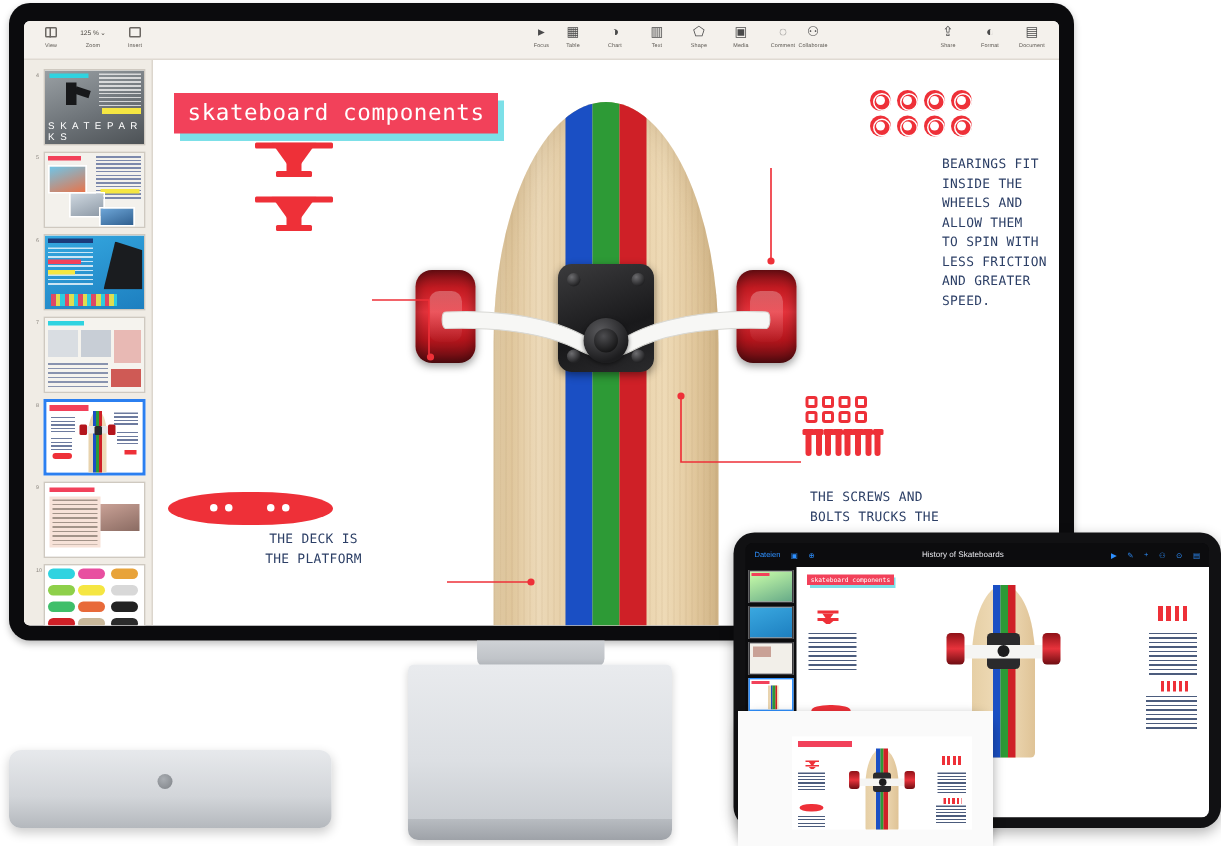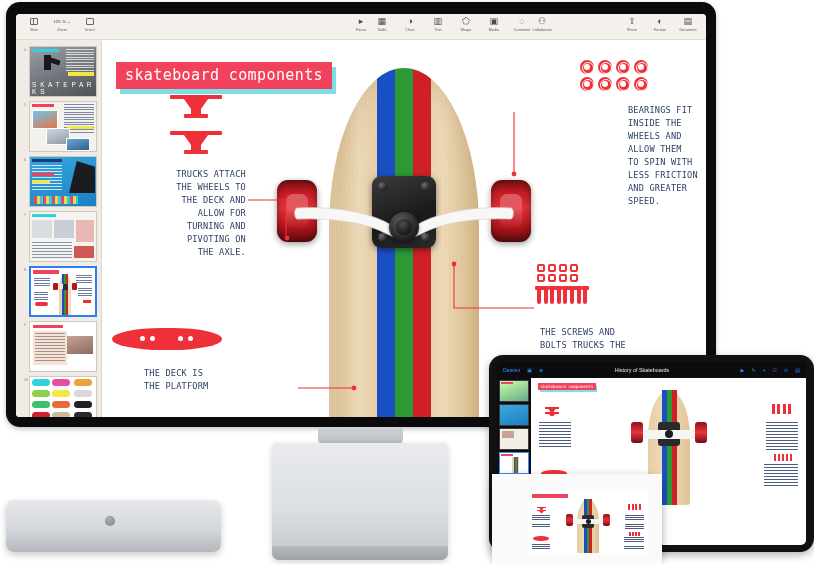--- a/index.html
+++ b/index.html
@@ -576,27 +576,20 @@
           <div class="hanger">
             <svg width="222" height="40" viewBox="0 0 222 40">
               <path d="M4 8 C 40 6, 78 12, 100 26 C 106 31, 116 31, 122 26 C 144 12, 182 6, 218 8
                        C 221 8, 221 18, 218 19 C 182 18, 150 22, 128 34 C 116 40, 106 40, 94 34
                        C 72 22, 40 18, 4 19 C 1 18, 1 8, 4 8 Z" fill="#f7f7f5" stroke="#d8d8d4" stroke-width="0.7"></path>
             </svg>
           </div>
           <div class="kingpin"></div>
         </div>
 
-        <div class="callout left" style="left:20px; top:128px; width:124px;">TRUCKS ATTACH
-THE WHEELS TO
-THE DECK AND
-ALLOW FOR
-TURNING AND
-PIVOTING ON
-THE AXLE.</div>
 
         <div class="icon-art" style="left:68px; top:50px;">
           <div class="truck-icon">
             <div class="axle"></div>
               <div class="cone"></div>
               <div class="post"></div>
               <div class="base"></div>
           </div>
           <div class="truck-icon" style="margin-top:6px;">
             <div class="axle"></div>
@@ -656,21 +649,21 @@
 
         <div class="icon-art" style="left:10px; top:288px;">
           <div class="deck-icon">
             <div class="dot" style="left:28px;"></div>
             <div class="dot" style="left:38px;"></div>
             <div class="dot" style="left:66px;"></div>
             <div class="dot" style="left:76px;"></div>
           </div>
         </div>
 
-        <div class="callout right" style="left:42px; top:327px; width:130px; ">THE DECK IS
+        <div class="callout right" style="left:42px; top:314px; width:130px; text-align:center;">THE DECK IS
 THE PLATFORM</div>
 
         <svg class="leader" style="left:0;top:0;width:604px;height:377px;">
           <path d="M146 160 L184 160 L184 196" stroke="#ee3038" stroke-width="1.1" fill="none"></path>
           <circle cx="185" cy="198" r="2.4" fill="#ee3038"></circle>
           <path d="M412 72 L412 132" stroke="#ee3038" stroke-width="1.1" fill="none"></path>
           <circle cx="412" cy="134" r="2.4" fill="#ee3038"></circle>
           <path d="M432 268 L352 268 L352 226" stroke="#ee3038" stroke-width="1.1" fill="none"></path>
           <circle cx="352" cy="224" r="2.4" fill="#ee3038"></circle>
           <path d="M196 348 L250 348" stroke="#ee3038" stroke-width="1.1" fill="none"></path>

